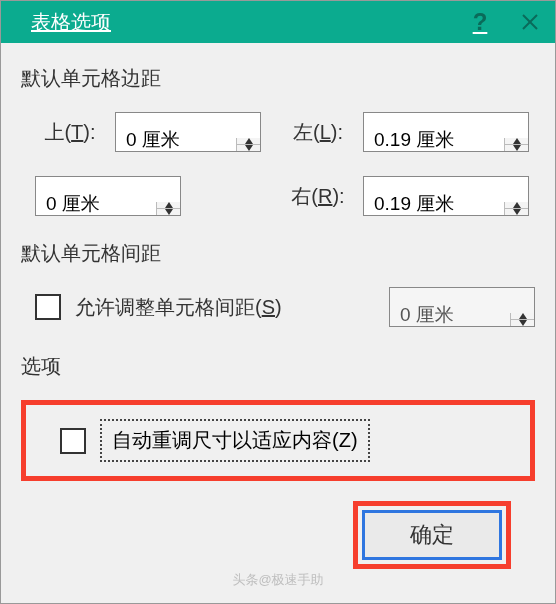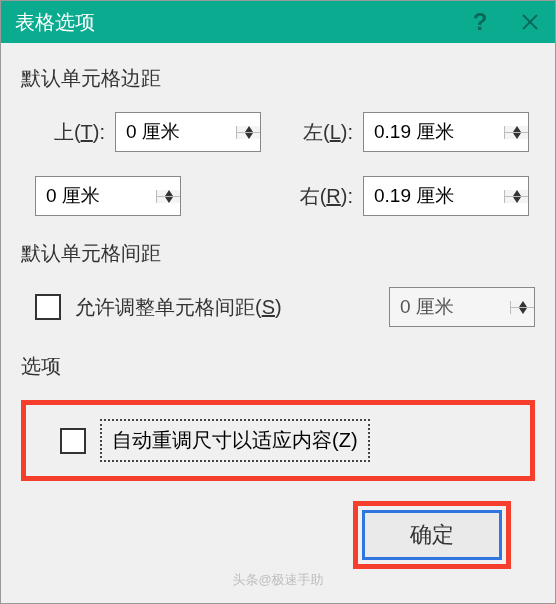--- a/index.html
+++ b/index.html
@@ -6,34 +6,34 @@
 body {
   font-family: "Microsoft YaHei", SimSun, sans-serif;
   background: #fff;
   width: 556px;
   height: 604px;
   overflow: hidden;
 }
 .window { width: 556px; height: 604px; background: #f0f0f0; border: 1px solid #999; }
 .titlebar {
   background: #0bab8f; height: 42px; display: flex; align-items: center;
-  padding: 0 0 0 14px; color: #fff; font-size: 20px;
+  padding: 0 0 0 30px; color: #fff; font-size: 20px; text-decoration: underline;
 }
 .titlebar .title { flex: 1; }
 .titlebar .tbtn { width: 50px; height: 100%; display: flex; align-items: center; justify-content: center; font-size: 22px; color: #0a6b5a; font-weight: bold; }
 .titlebar .help { font-size: 24px; }
 .titlebar .close svg { stroke: #0a6b5a; stroke-width: 2; }
 .content { padding: 22px 20px 10px 20px; }
 .group-label { font-size: 20px; color: #333; margin-bottom: 20px; }
 .fields { padding-left: 14px; padding-right: 6px; }
 .row { display: flex; align-items: center; margin-bottom: 24px; gap: 10px; }
-.flabel { font-size: 20px; color: #333; min-width: 70px; text-align: right; }
+.flabel { font-size: 20px; color: #333; min-width: 70px; text-align: center; }
 .flabel .u { text-decoration: underline; }
 .spinwrap {
-  display: flex; align-items: center; border: 1px solid #888; background: #fff; height: 40px;
+  display: flex; align-items: flex-end; border: 1px solid #888; background: #fff; height: 40px;
 }
 .spinwrap.disabled { background: #f5f5f5; color: #888; }
 .spinval { border: none; outline: none; font-size: 19px; padding: 0 10px; width: 120px; background: transparent; }
 .spinwrap.wide .spinval { width: 140px; }
 .spinbtns { display: flex; flex-direction: column; width: 24px; border-left: 1px solid #bbb; }
 .spinbtns .sb { flex: 1; display: flex; align-items: center; justify-content: center; background: #f4f4f4; font-size: 10px; color: #333; }
 .spinbtns .sb.up { border-bottom: 1px solid #bbb; }
 .spinbtns .sb svg { fill: #333; }
 .spacer { flex: 1; }
 .checkrow { display: flex; align-items: center; gap: 14px; margin: 6px 0 26px 14px; }

